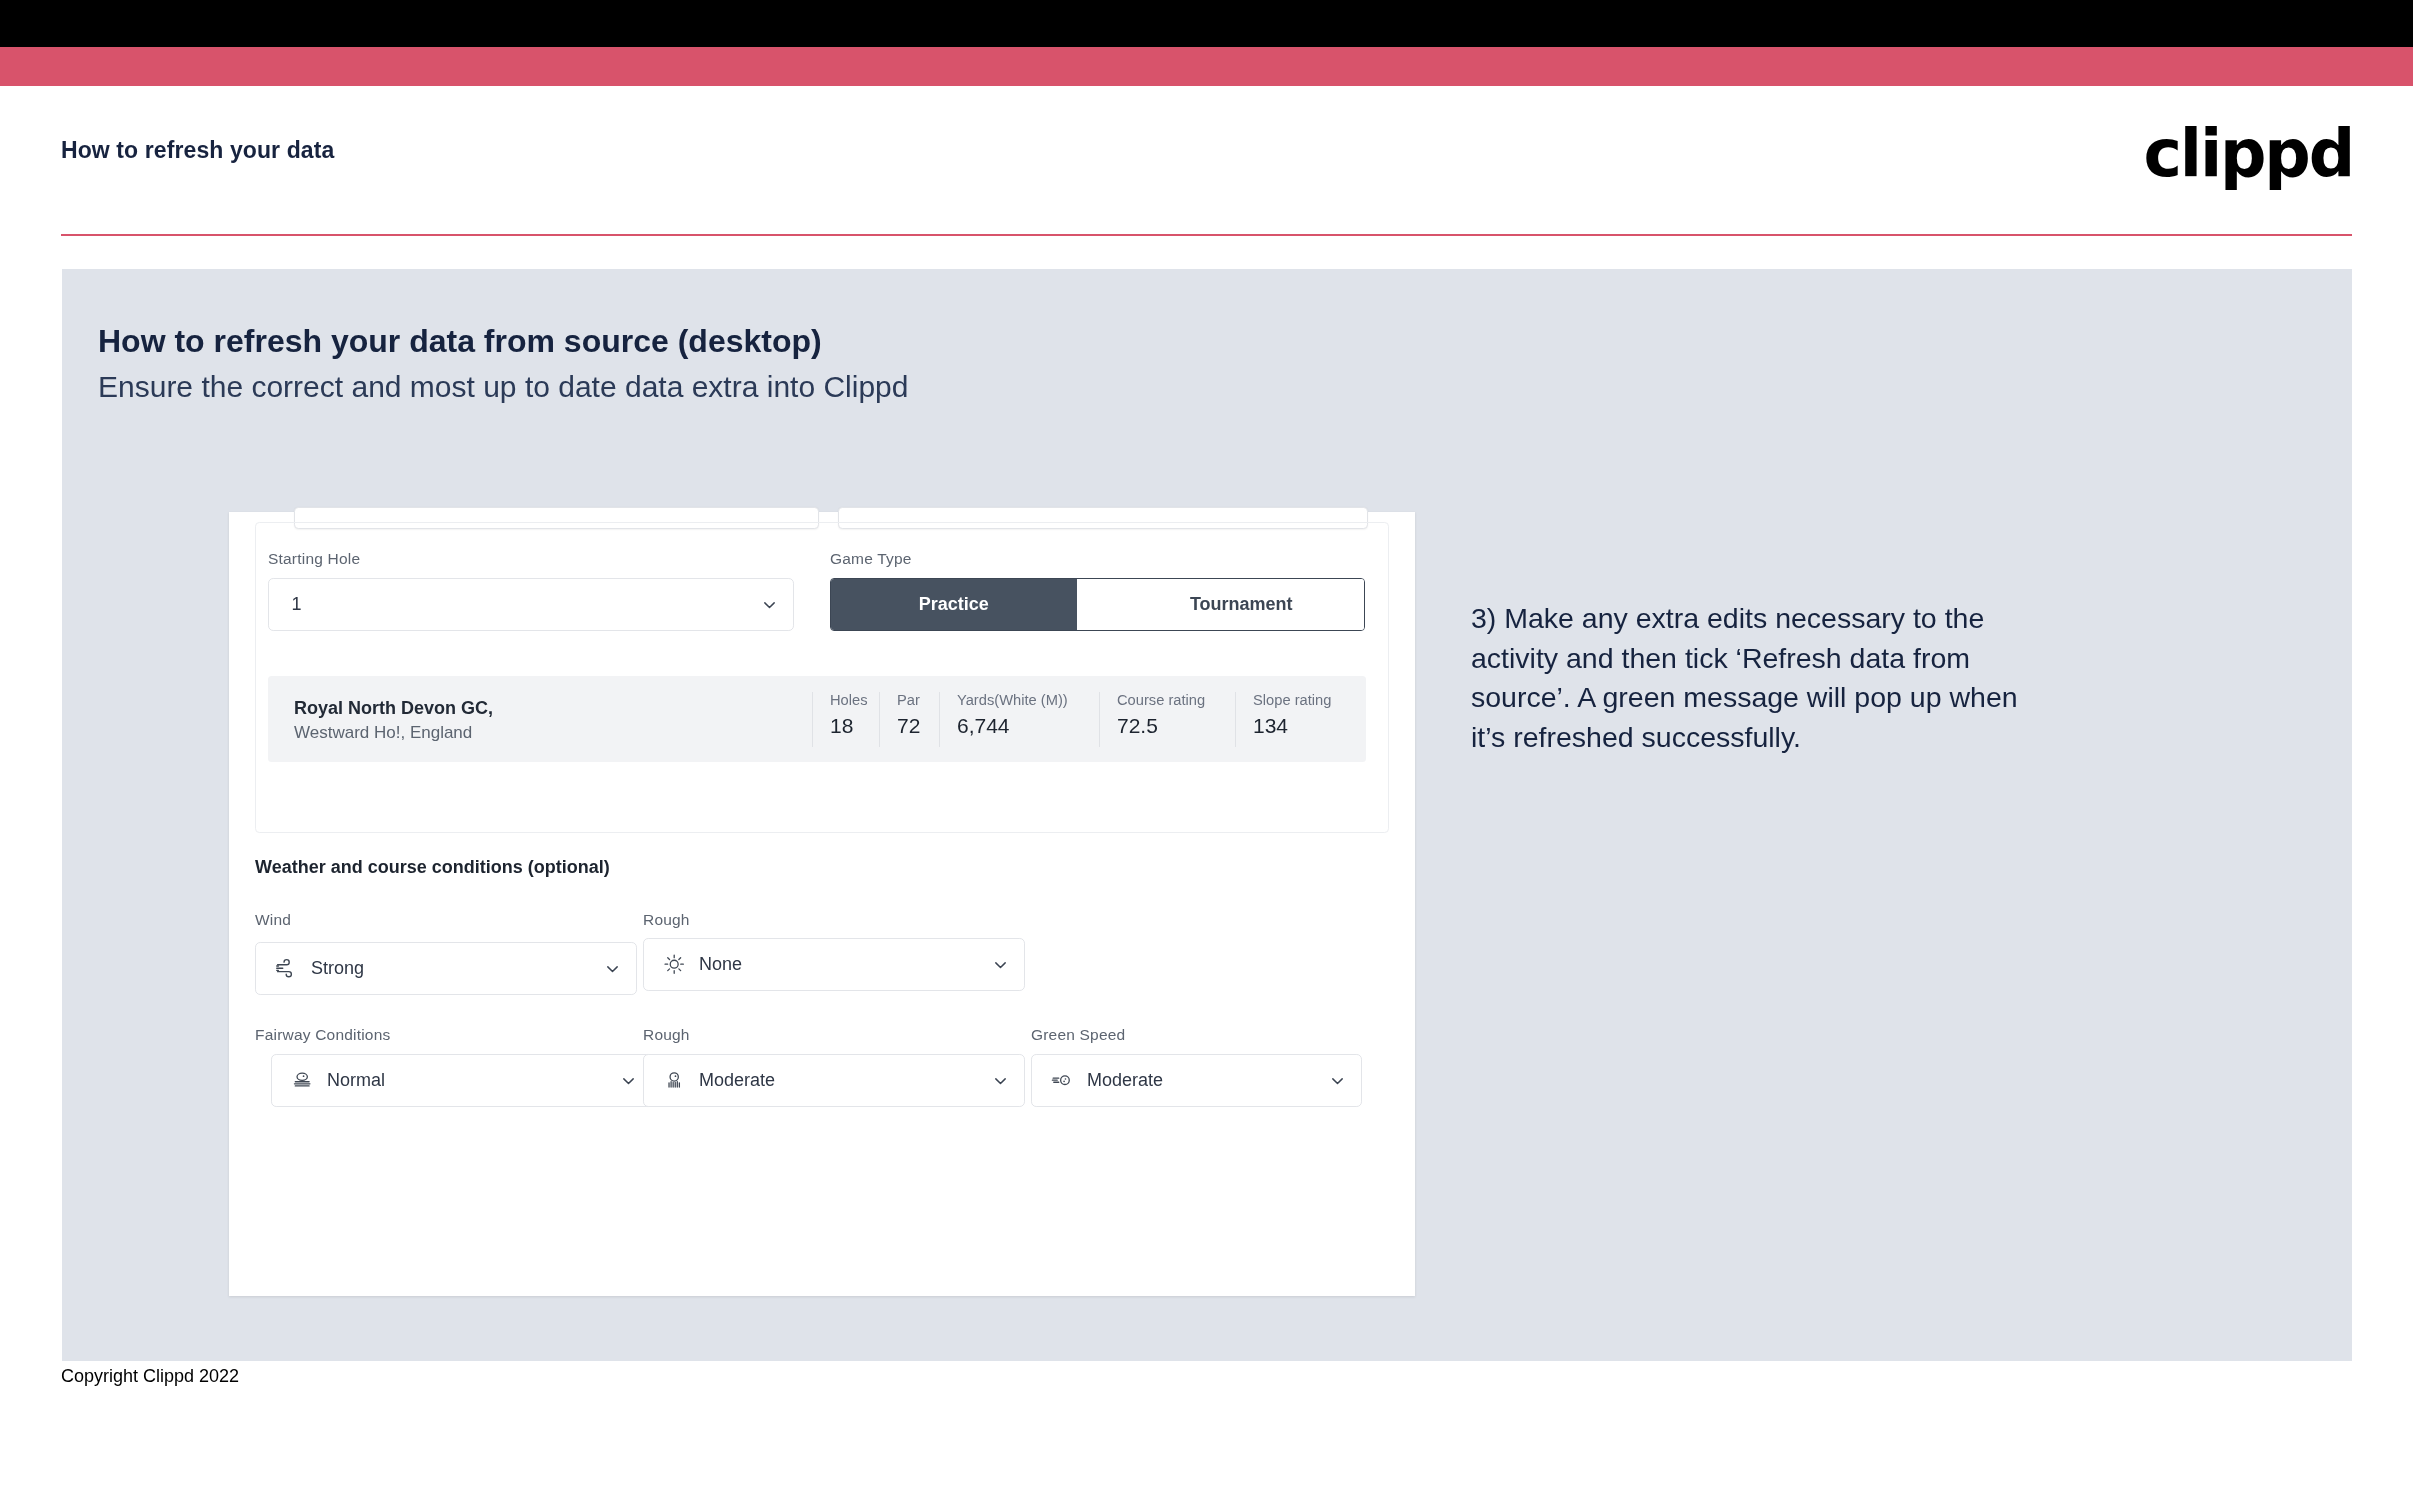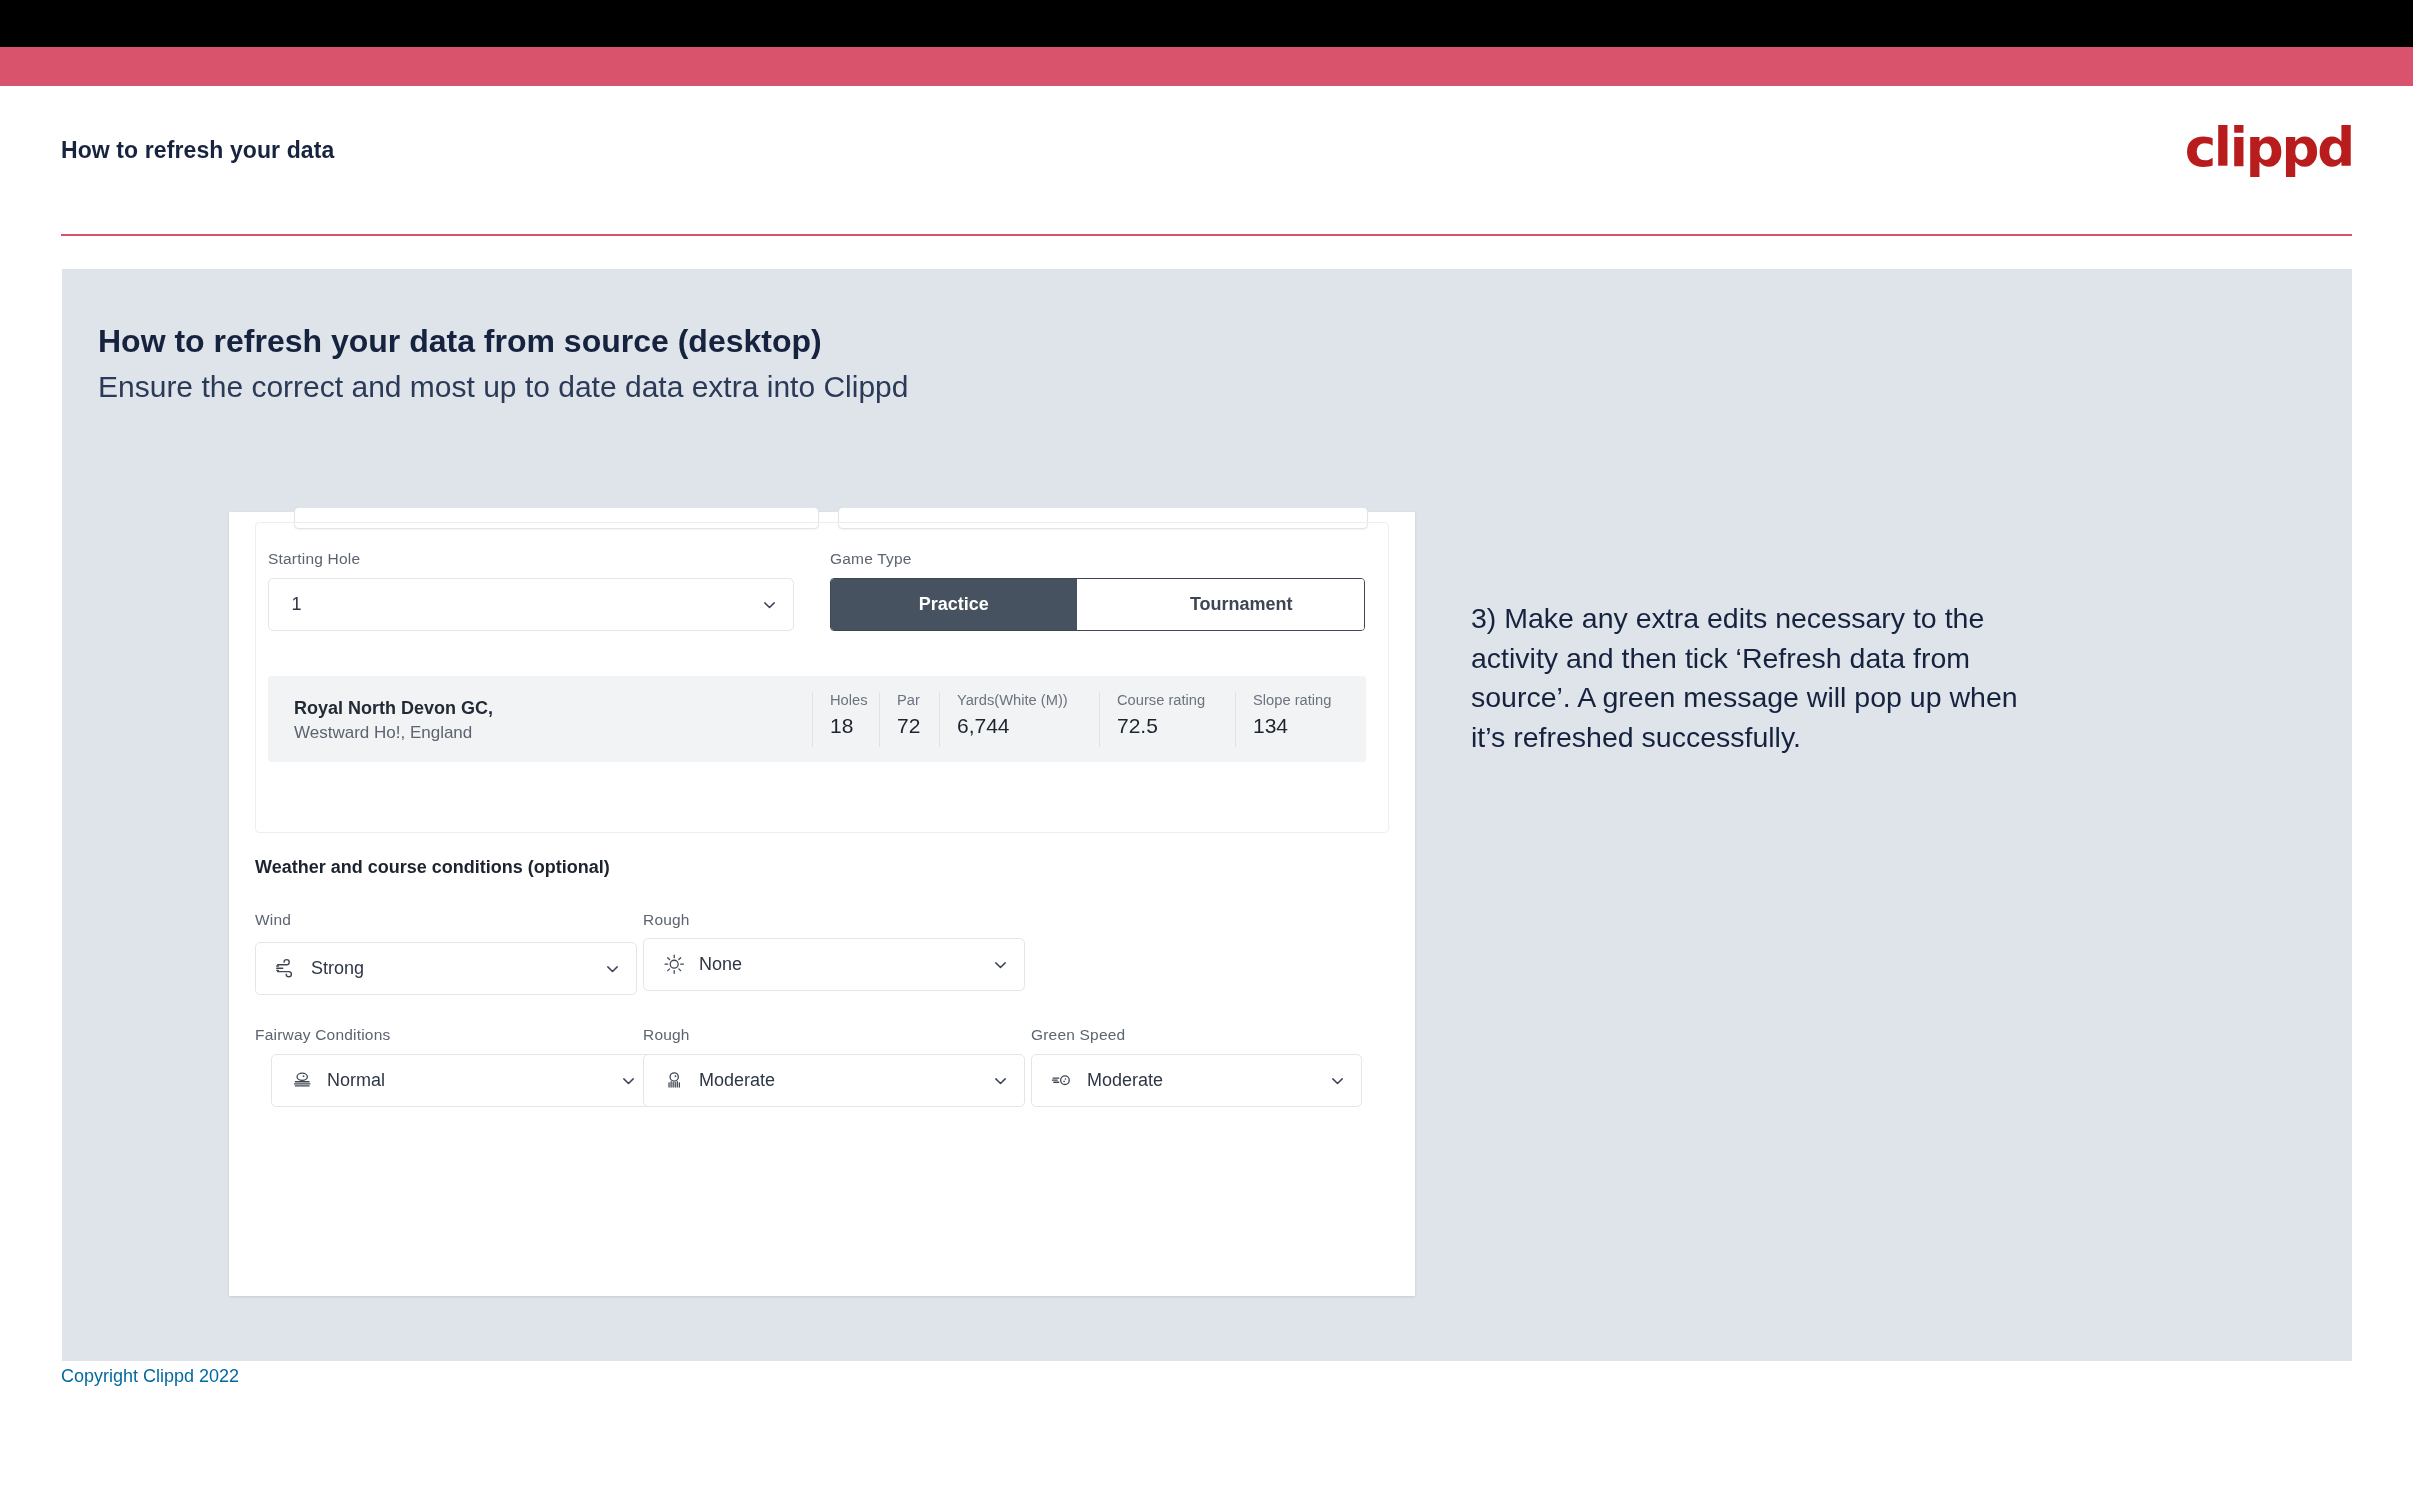--- a/index.html
+++ b/index.html
@@ -29,22 +29,22 @@
     width: 2413px; height: 151px;
     background: #ffffff;
   }
   .header-title {
     position: absolute; left: 61px; top: 51px;
     font-size: 23px; font-weight: bold;
     color: #17233f; letter-spacing: 0.1px;
   }
   .logo {
     position: absolute; right: 60px; top: 35px;
-    font-size: 53px; font-weight: bold;
-    color: #b91c1c; letter-spacing: -2.2px;
+    font-size: 65px; font-weight: bold;
+    color: #000000; letter-spacing: -2.2px;
     font-family: "DejaVu Sans", sans-serif;
     line-height: 1;
   }
   .header-rule {
     position: absolute; left: 61px; top: 148px;
     width: 2291px; height: 1.7px;
     background: #d8536b;
   }
 
   
@@ -174,21 +174,21 @@
   .instructions {
     position: absolute; left: 1471px; top: 599px;
     width: 552px;
     font-size: 28.5px; line-height: 1.39;
     color: #16233f;
   }
 
   
   .footer {
     position: absolute; left: 61px; top: 1366px;
-    font-size: 18px; color: #0369a1;
+    font-size: 18px; color: #000000;
   }
 </style>
 </head>
 <body>
 
 <div class="topbar-black"></div>
 <div class="topbar-pink"></div>
 
 <div class="header">
   <div class="header-title">How to refresh your data</div>

